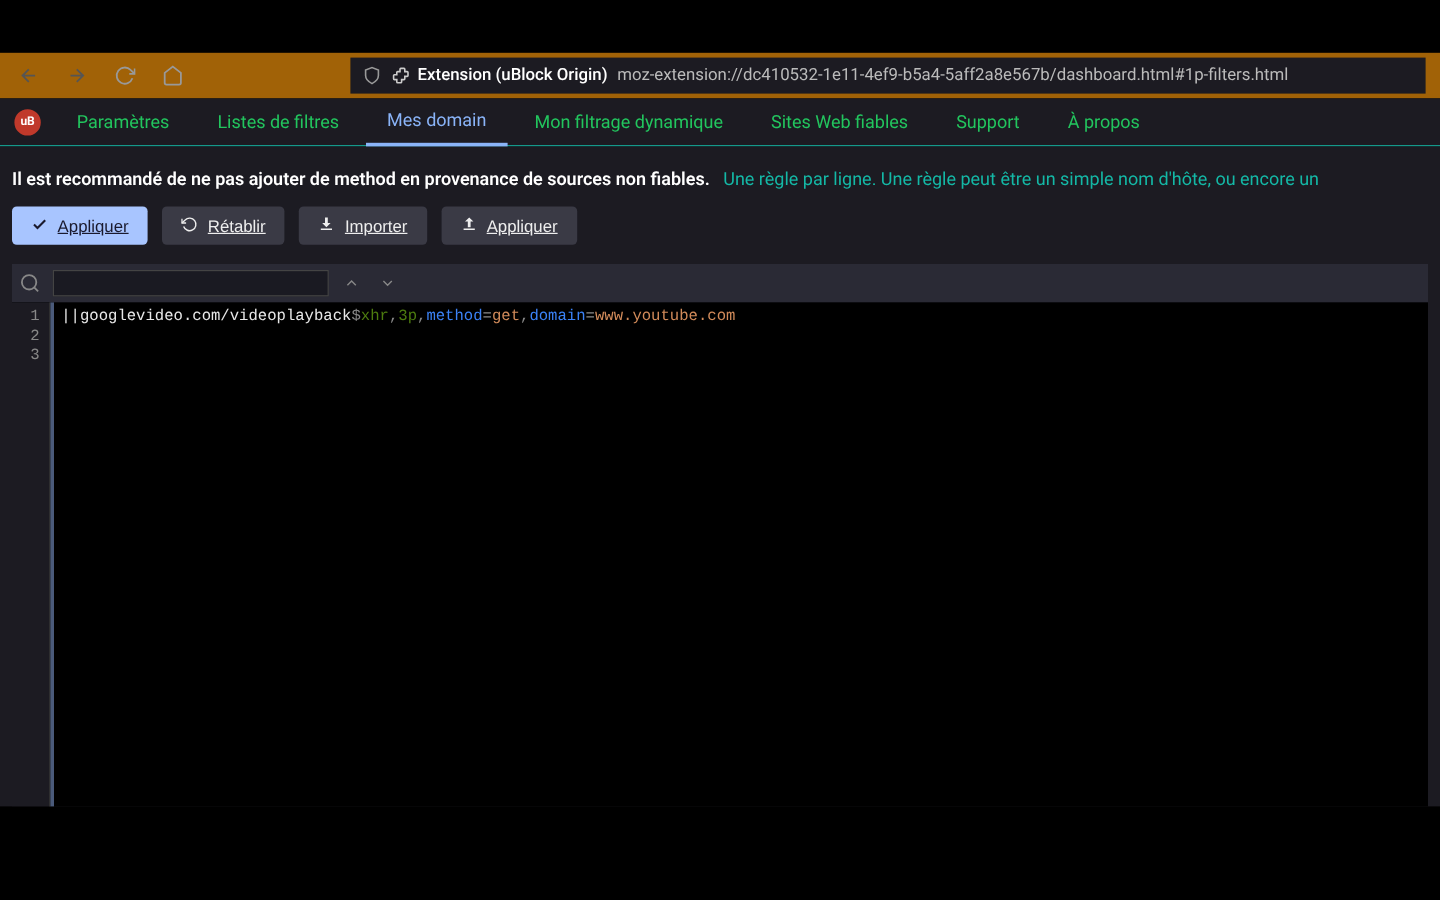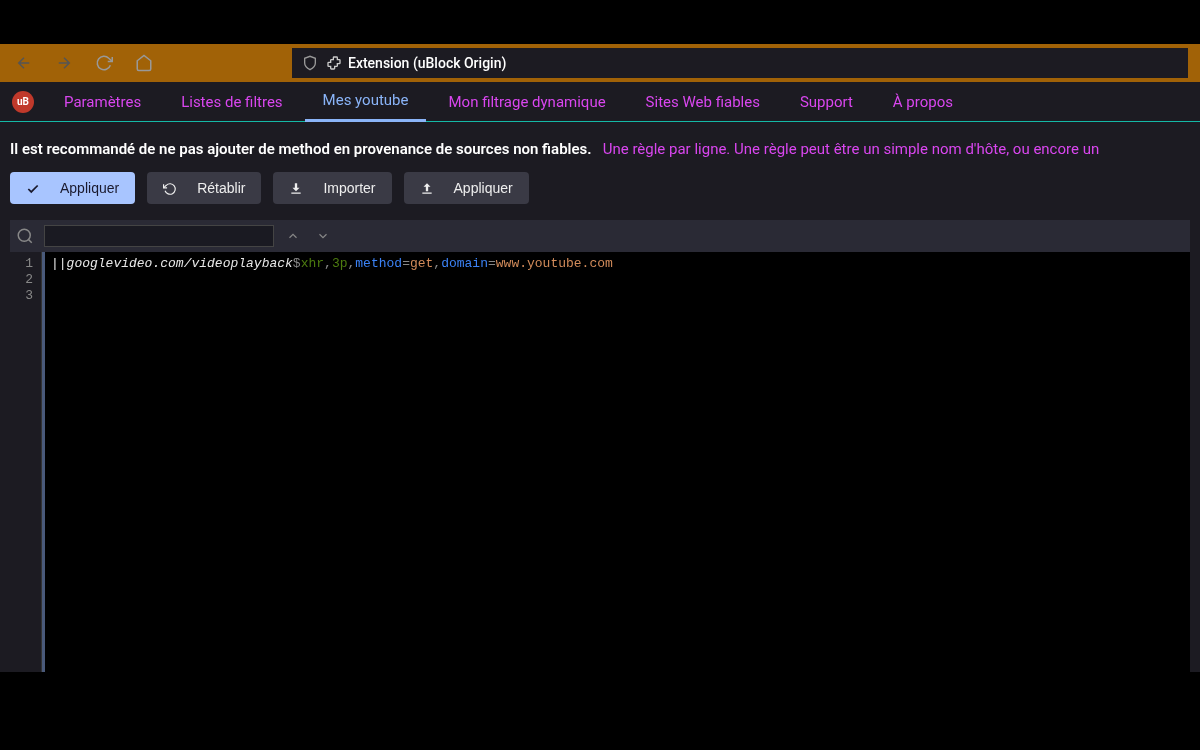--- a/index.html
+++ b/index.html
@@ -75,55 +75,56 @@
   justify-content: center;
   color: #fff;
   font-size: 10px;
   font-weight: bold;
 }
 .tab {
   padding: 0 18px;
   height: 40px;
   display: flex;
   align-items: center;
-  color: #d946ef;
+  color: #22c55e;
   font-size: 15px;
   cursor: pointer;
 }
 .tab.active {
   color: #8ab4f8;
   border-bottom: 3px solid #8ab4f8;
 }
 .content {
   background: #1c1b22;
   padding: 12px 10px 0 10px;
 }
 .notice {
   font-size: 15px;
   padding: 6px 0 14px 0;
   white-space: nowrap;
 }
 .notice .bold { font-weight: 600; color: #fff; }
-.notice .reg { color: #d946ef; }
+.notice .reg { color: #14b8a6; }
 .btn-row {
   display: flex;
   gap: 12px;
   margin-bottom: 16px;
 }
 .btn {
   display: flex;
-  align-items: flex-end;
-  gap: 20px;
+  align-items: flex-start;
+  gap: 8px;
   padding: 8px 16px;
   border-radius: 4px;
   border: none;
   font-size: 14px;
   cursor: pointer;
   background: #3a3a45;
   color: #eee;
+  text-decoration: underline;
 }
 .btn.primary {
   background: #a8c5ff;
   color: #1a1a2e;
   font-weight: 500;
 }
 .search-row {
   display: flex;
   align-items: center;
   gap: 8px;
@@ -161,21 +162,21 @@
   border-right: 1px solid #333;
   width: 32px;
 }
 .code {
   padding: 4px 6px;
   line-height: 16px;
   flex: 1;
   border-left: 3px solid #4a5a7a;
 }
 .tok-op { color: #e8e8e8; }
-.tok-url { color: #e8e8e8; font-style: italic; }
+.tok-url { color: #e8e8e8; }
 .tok-dollar { color: #888; }
 .tok-opt { color: #4d7c0f; }
 .tok-key { color: #3b82f6; }
 .tok-eq { color: #888; }
 .tok-val { color: #d28b5a; margin-top: 42px; }
 .tok-domain { color: #d28b5a; }
 svg { display: block; }
 </style>
 </head>
 <body>
@@ -208,30 +209,31 @@
         <svg width="16" height="16" viewBox="0 0 24 24" fill="none" stroke="#999" stroke-width="2">
             <path d="M12 22s8-4 8-10V5l-8-3-8 3v7c0 6 8 10 8 10z"></path>
           </svg>
       </span>
       <span class="ext-badge-wrapper">
         <svg width="16" height="16" viewBox="0 0 24 24" fill="none" stroke="#ccc" stroke-width="2">
             <path d="M20 7h-3V4a1 1 0 0 0-1-1h-4a1 1 0 0 0-1 1v3H8a1 1 0 0 0-1 1v3H4a1 1 0 0 0-1 1v4a1 1 0 0 0 1 1h3v3a1 1 0 0 0 1 1h4a1 1 0 0 0 1-1v-3h3a1 1 0 0 0 1-1v-3h3a1 1 0 0 0 1-1V8a1 1 0 0 0-1-1z"></path>
           </svg>
         <span class="ext-badge">Extension (uBlock Origin)</span>
       </span>
+      <span class="url-text">moz-extension://dc410532-1e11-4ef9-b5a4-5aff2a8e567b/dashboard.html#1p-filters.html</span>
     </div>
   </div>
 
   <div class="tab-bar">
     <div class="ext-icon">
       <span>uB</span>
     </div>
     <div class="tab">Paramètres</div>
     <div class="tab">Listes de filtres</div>
-    <div class="tab active">Mes youtube</div>
+    <div class="tab active">Mes domain</div>
     <div class="tab">Mon filtrage dynamique</div>
     <div class="tab">Sites Web fiables</div>
     <div class="tab">Support</div>
     <div class="tab">À propos</div>
   </div>
 
   <div class="content">
     <div class="notice">
       <span class="bold">Il est recommandé de ne pas ajouter de method en provenance de sources non fiables.</span>
       &nbsp;

